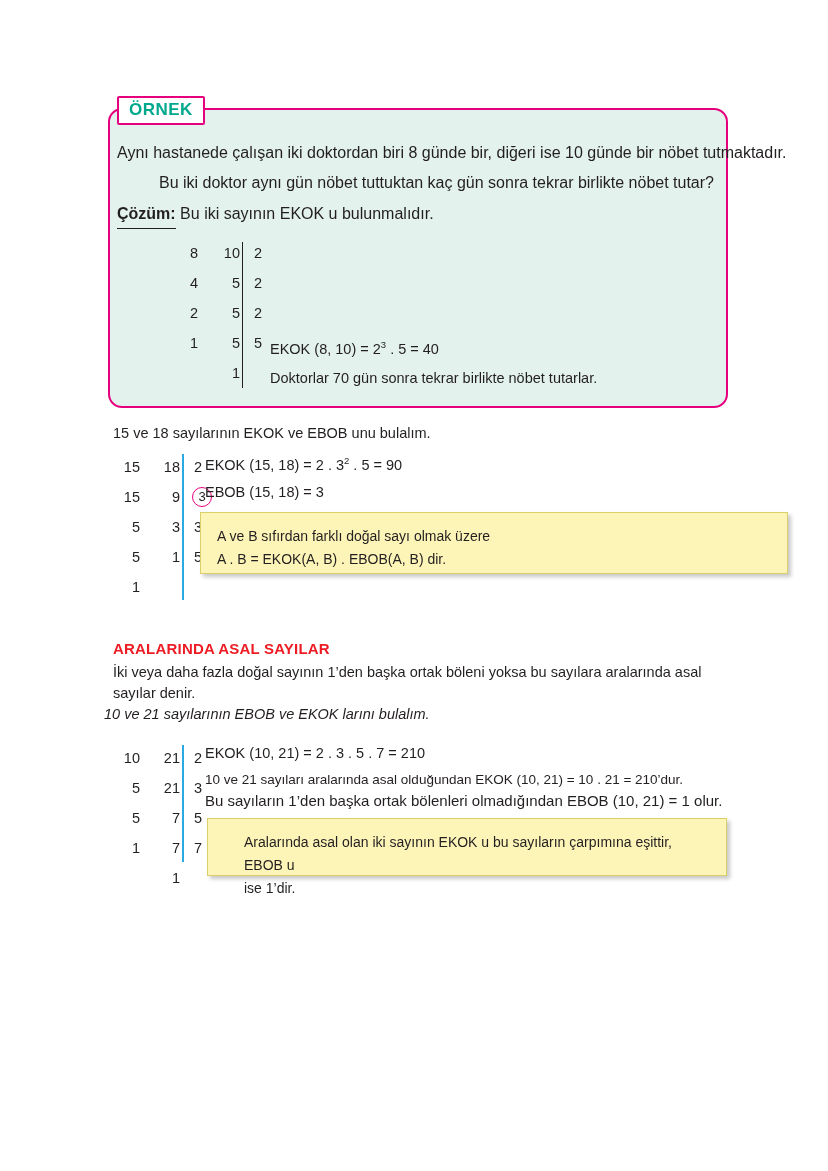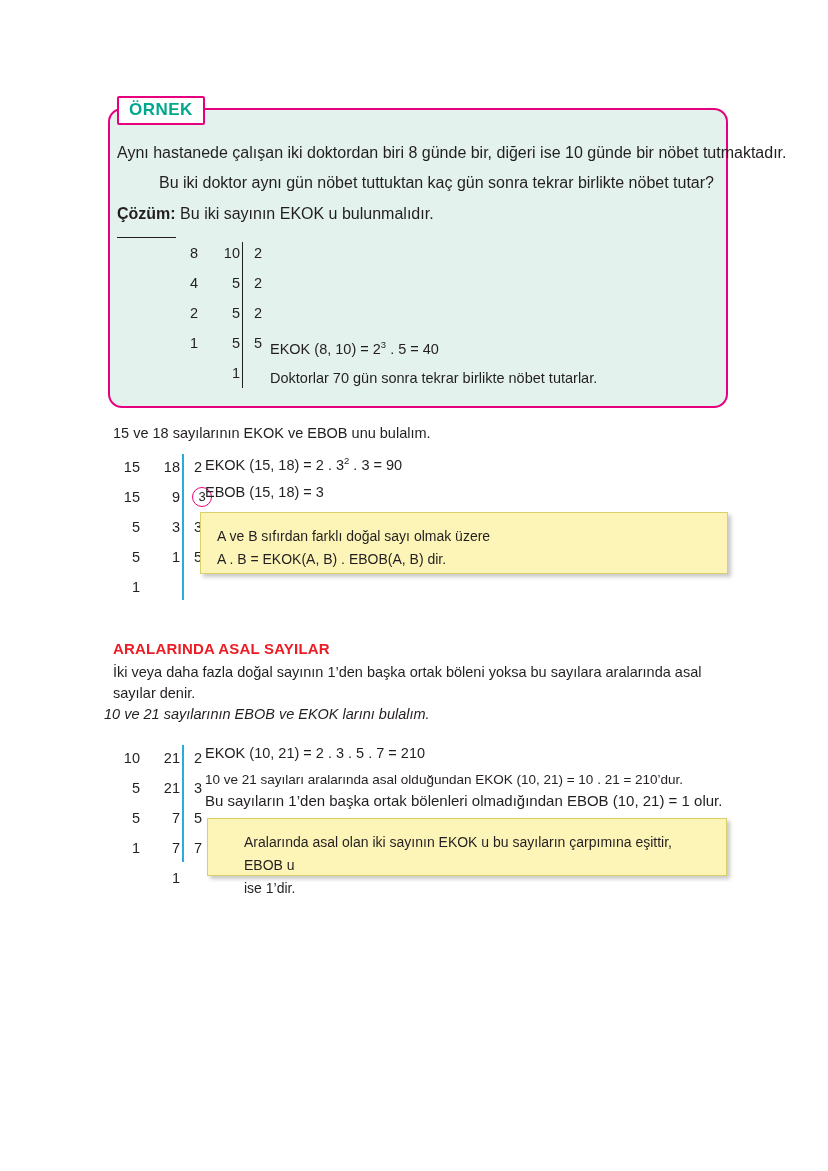--- a/index.html
+++ b/index.html
@@ -54,21 +54,21 @@
     color: #231f20;
     white-space: nowrap;
   }
   .ornek-line.l1 { left: 117px; top: 144px; }
   .ornek-line.l2 { left: 117px; top: 174px; margin-left: 42px; }
   .ornek-line.l3 { left: 117px; top: 205px; }
 
   .cozum-label {
     font-weight: bold;
     border-bottom: 1px solid #231f20;
-    padding-bottom: 15px;
+    padding-bottom: 6px;
   }
 
   
   .ftable {
     position: absolute;
     font-size: 14.5px;
     color: #231f20;
   }
   .frow {
     display: flex;
@@ -143,21 +143,21 @@
     position: absolute;
     background: #fdf5b8;
     border: 1px solid #d9d06a;
     box-shadow: 3px 3px 4px rgba(0,0,0,0.22);
     box-sizing: border-box;
     padding: 12px 16px;
     font-size: 14px;
     color: #231f20;
     line-height: 1.65;
   }
-  #callout-1 { left: 200px; top: 512px; width: 528px; height: 62px; }
+  #callout-1 { left: 200px; top: 512px; width: 588px; height: 62px; }
   #callout-2 { left: 207px; top: 818px; width: 520px; height: 58px; padding-left: 36px; }
 
   
   #heading-asal {
     position: absolute;
     left: 113px;
     top: 640px;
     font-size: 15px;
     font-weight: bold;
     color: #ed1c24;
@@ -257,21 +257,21 @@
       <span class="fcell c3">5</span>
     </div>
     <div class="frow">
       <span class="fcell c1">1</span>
       <span class="fcell c2"></span>
       <span class="fcell c3"></span>
     </div>
   </div>
 
   <div class="side-note" id="note-1518-a">
-    <span>EKOK (15, 18) = 2 . 3</span><sup>2</sup><span> . 3 = 90</span>
+    <span>EKOK (15, 18) = 2 . 3</span><sup>2</sup><span> . 5 = 90</span>
   </div>
   <div class="side-note" id="note-1518-b">EBOB (15, 18) = 3</div>
 
   <div class="callout" id="callout-1">
     <div>A ve B sıfırdan farklı doğal sayı olmak üzere</div>
     <div>A . B = EKOK(A, B) . EBOB(A, B) dir.</div>
   </div>
 
   <div id="heading-asal">ARALARINDA ASAL SAYILAR</div>
   <div class="body-line" id="asal-p1">İki veya daha fazla doğal sayının 1’den başka ortak böleni yoksa bu sayılara aralarında asal</div>

